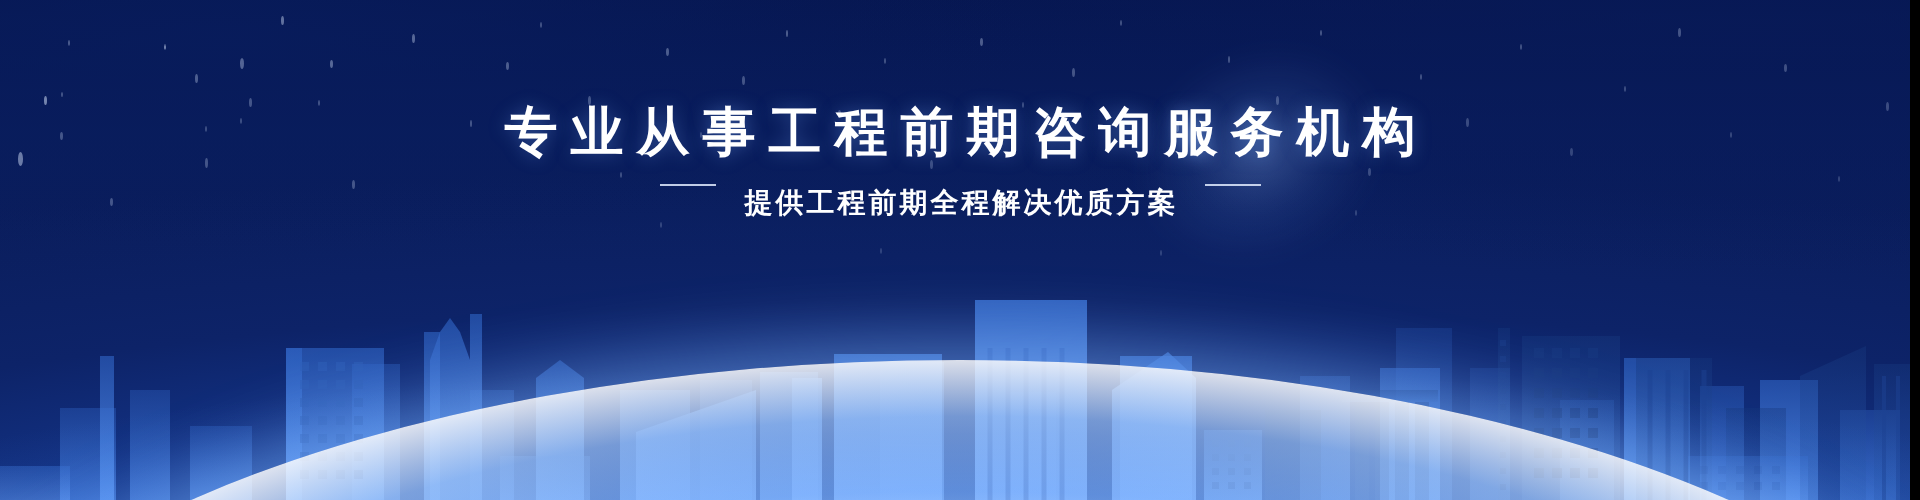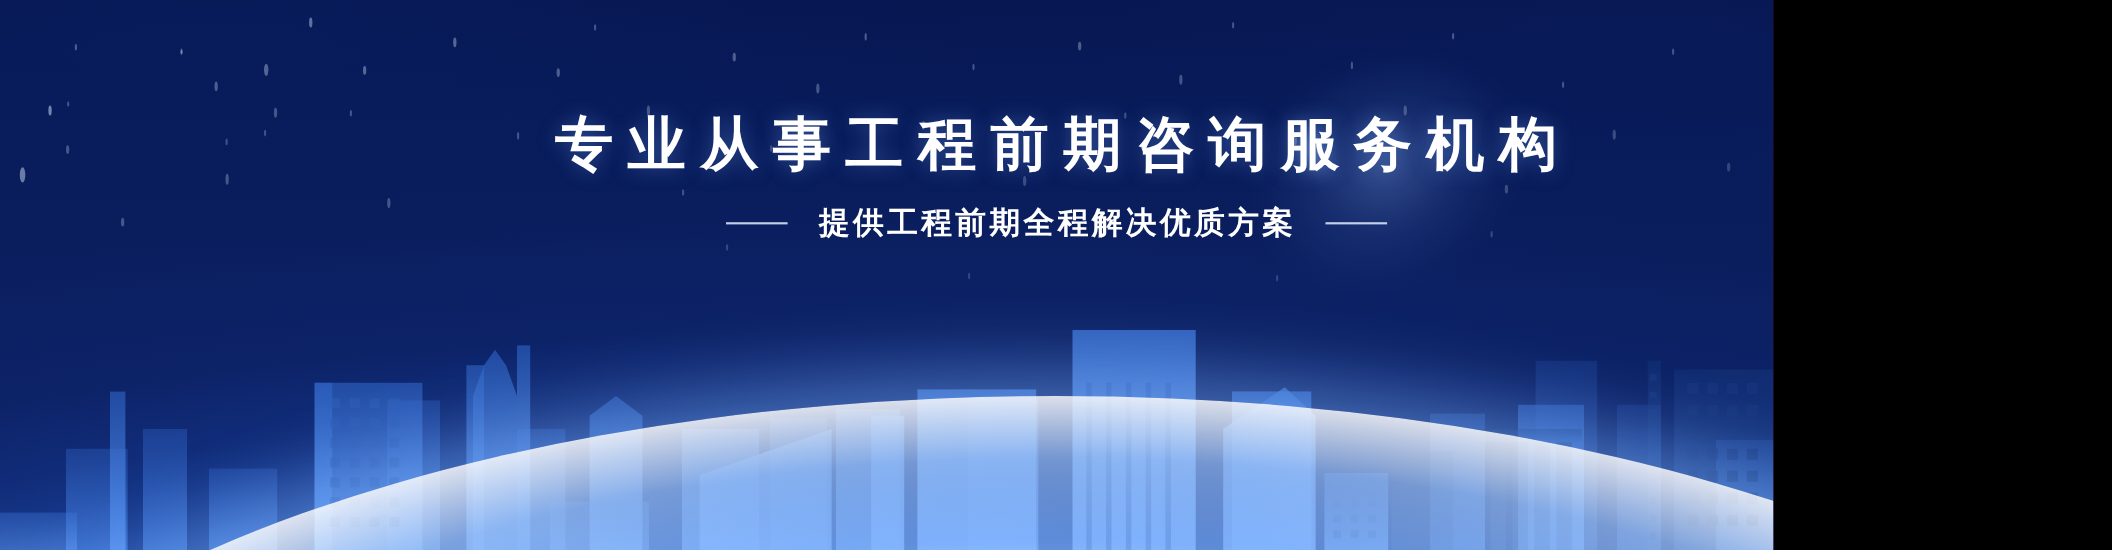--- a/index.html
+++ b/index.html
@@ -2,21 +2,21 @@
 <html><head>
 <meta charset="utf-8">
 <style>
   html, body {
     margin: 0;
     padding: 0;
     background: #000;
   }
   #banner {
     position: relative;
-    width: 1612px;
+    width: 1910px;
     height: 500px;
     overflow: hidden;
     font-family: "Liberation Sans", "DejaVu Sans", sans-serif;
     background: #a21caf;
   }
 
   
   .sky-base {
     position: absolute;
     inset: 0;
@@ -117,21 +117,20 @@
     font-size: 53px;
     font-weight: bold;
     letter-spacing: 13px;
     text-indent: 13px;
     line-height: 1.15;
     white-space: nowrap;
     text-shadow: 0 0 18px rgba(120,175,255,0.35);
   }
   .subline-row {
     display: flex;
-    align-items: center;
     gap: 26px;
     margin-top: 21px;
   }
   .rule {
     width: 56px;
     height: 2px;
     background: rgba(226,236,255,0.85);
   }
   .subline {
     color: #ffffff;

